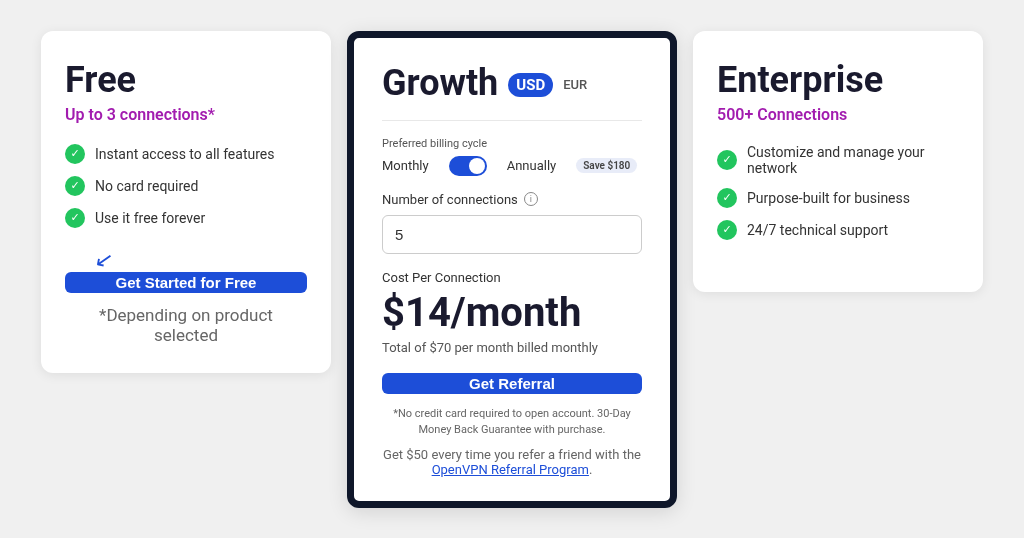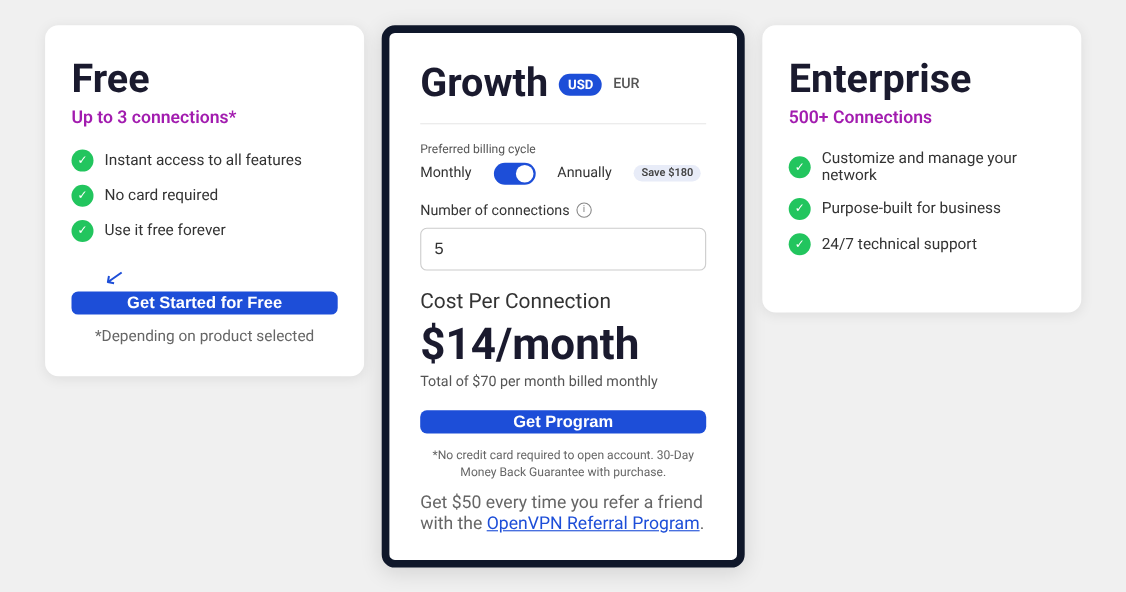--- a/index.html
+++ b/index.html
@@ -77,36 +77,36 @@
       color: white;
       border: none;
       border-radius: 6px;
       padding: 2px;
       font-size: 15px;
       font-weight: 600;
       cursor: pointer;
       text-align: center;
     }
     .card-footnote {
-      font-size: 14px;
+      font-size: 17px;
       color: #666;
       text-align: center;
       margin-top: 12px;
     }
     
     .growth-header {
       display: flex;
       align-items: center;
       gap: 10px;
       margin-bottom: 6px;
     }
     .currency-badge {
       background: #1d4ed8;
       color: white;
-      font-size: 12px;
+      font-size: 15px;
       font-weight: 700;
       padding: 3px 8px;
       border-radius: 20px;
     }
     .currency-eur {
       font-size: 13px;
       color: #555;
       font-weight: 500;
     }
     .section-label {
@@ -176,21 +176,21 @@
     .connections-input {
       width: 100%;
       border: 1px solid #ccc;
       border-radius: 6px;
       padding: 10px 12px;
       font-size: 15px;
       color: #333;
       margin-bottom: 16px;
     }
     .cost-label {
-      font-size: 19px;
+      font-size: 13px;
       color: #333;
       margin-bottom: 4px;
     }
     .cost-amount {
       font-size: 40px;
       font-weight: 700;
       color: #1a1a2e;
       margin-bottom: 4px;
     }
     .cost-total {
@@ -199,22 +199,23 @@
       margin-bottom: 18px;
     }
     .growth-footnote {
       font-size: 11px;
       color: #666;
       text-align: center;
       margin-top: 12px;
       line-height: 1.5;
     }
     .growth-referral {
-      font-size: 16px;
+      font-size: 13px;
       color: #666;
+      text-align: center;
       margin-top: 8px;
     }
     .referral-link {
       color: #1d4ed8;
       text-decoration: underline;
       cursor: pointer;
     }
     .arrow-decoration {
       color: #1d4ed8;
       font-size: 22px;
@@ -270,21 +271,21 @@
       <span class="save-badge">Save $180</span>
     </div>
     <div class="connections-label">
       <span>Number of connections</span>
       <span class="info-icon">i</span>
     </div>
     <input class="connections-input" type="number" value="5" style="">
     <p class="cost-label">Cost Per Connection</p>
     <p class="cost-amount">$14/month</p>
     <p class="cost-total">Total of $70 per month billed monthly</p>
-    <button class="btn-primary">Get Program</button>
+    <button class="btn-primary">Get Referral</button>
     <p class="growth-footnote">*No credit card required to open account. 30-Day Money Back Guarantee with purchase.</p>
     <p class="growth-referral">
       <span>Get $50 every time you refer a friend with the</span>
       <a class="referral-link">OpenVPN Referral Program</a><span>.</span>
     </p>
   </div>
 
   <div class="card">
     <h2 class="card-title">Enterprise</h2>
     <p class="card-subtitle">500+ Connections</p>

